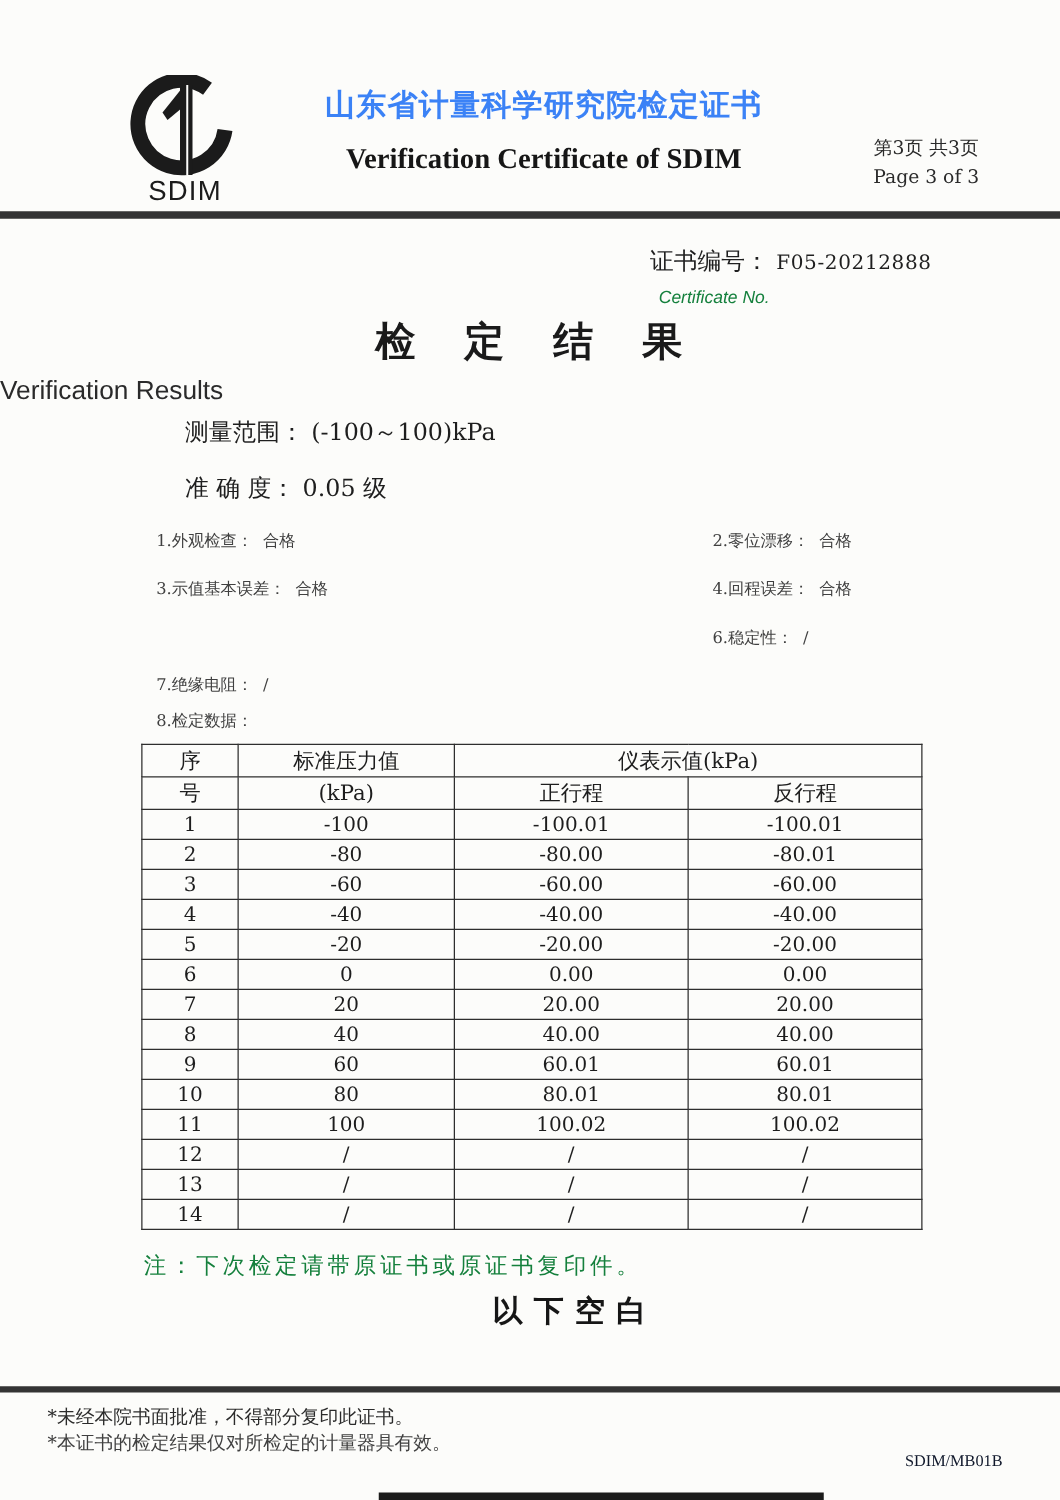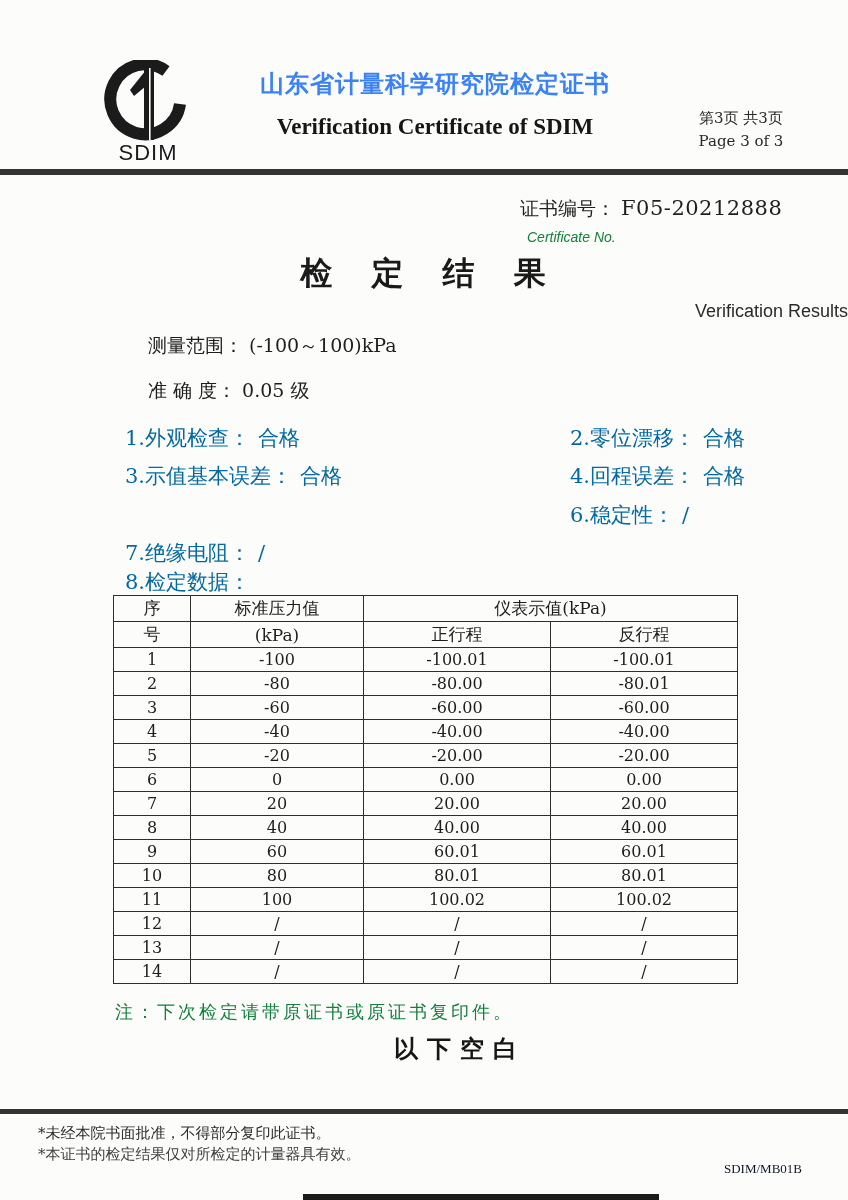--- a/index.html
+++ b/index.html
@@ -30,41 +30,41 @@
     font-family:Liberation Serif, serif; font-weight:bold;
     font-size:23px; color:#161616;
   }
   .page-info {
     position:absolute; right:42px; top:107px; width:130px; text-align:center;
     font-size:15px; color:#2a2a2a; line-height:1.5;
   }
   .rule-top { position:absolute; left:0; top:169px; width:848px; height:6px; background:#343434; }
   
   .cert-no { position:absolute; left:520px; top:196px; font-size:19px; color:#1f1f1f; }
-  .cert-no .num { font-size:21px; margin-left:6px; letter-spacing:.5px; }
+  .cert-no .num { font-size:16px; margin-left:6px; letter-spacing:.5px; }
   .cert-no-en {
     position:absolute; left:527px; top:229px;
     font-family:"Liberation Sans",sans-serif; font-size:14px; color:#15803d;font-style:italic;
   }
   
   .results-title {
     position:absolute; left:0; top:252px; width:860px; text-align:center;
     font-size:32px; font-weight:bold; color:#1a1a1a; letter-spacing:14px;
     font-family:"DejaVu Sans","Liberation Sans",sans-serif;
   }
   .results-sub {
-    position:absolute; left:0; top:301px; width:848px; text-align:right;
-    font-family:"Liberation Sans",sans-serif; font-size:18px; color:#2a2a2a;
+    position:absolute; left:0; top:301px; width:848px; text-align:left;
+    font-family:"Liberation Sans",sans-serif; font-size:21px; color:#2a2a2a;
   }
   
   .range-line   { position:absolute; left:148px; top:333px; font-size:19px; color:#1e1e1e; }
   .accuracy-line{ position:absolute; left:148px; top:378px; font-size:19px; color:#1e1e1e; }
   .range-line .val, .accuracy-line .val { margin-left:6px; }
   
-  .check-item { position:absolute; font-size:21px; color:#0369a1; white-space:nowrap; }
+  .check-item { position:absolute; font-size:13px; color:#404040; white-space:nowrap; }
   .check-item .val { margin-left:8px; }
   .ci1 { left:125px; top:424px; }  .ci2 { left:570px; top:424px; }
   .ci3 { left:125px; top:462px; }  .ci4 { left:570px; top:462px; }
   .ci5 { left:125px; top:501px; }  .ci6 { left:570px; top:501px; }
   .ci7 { left:125px; top:539px; }
   .ci8 { left:125px; top:568px; }
   
   table.data {
     position:absolute; left:113px; top:595px; width:624px;
     border-collapse:collapse; table-layout:fixed;

